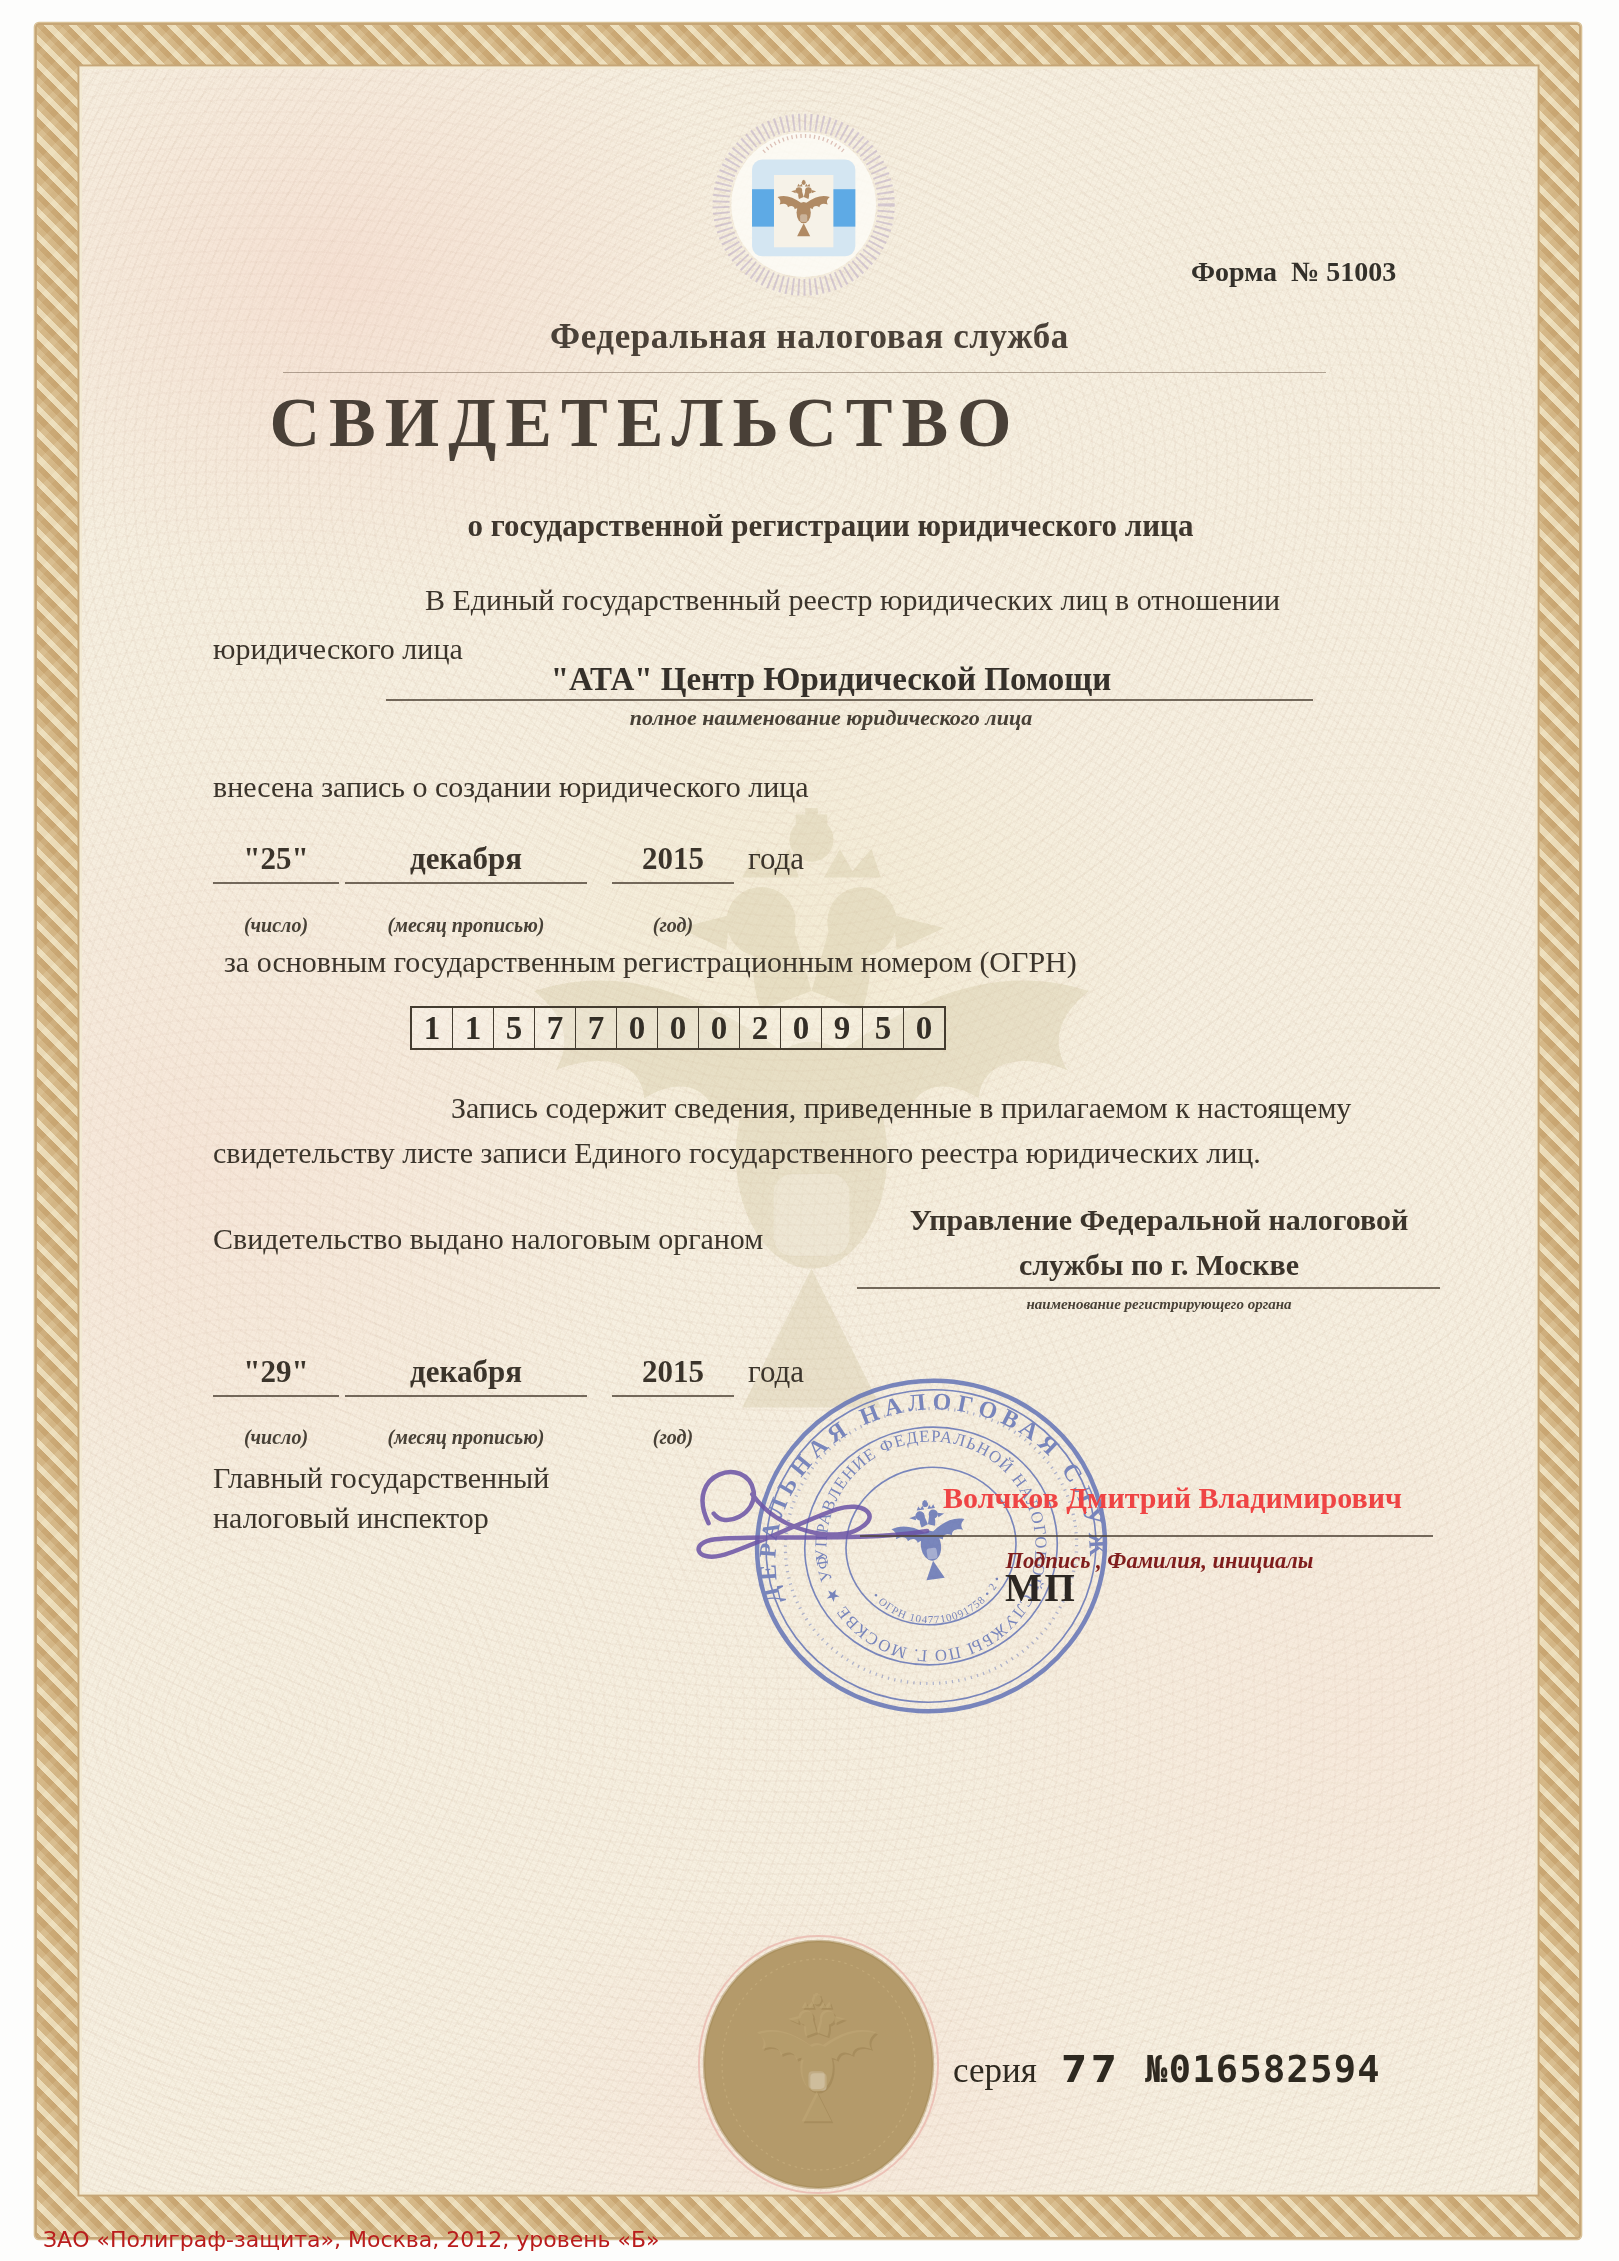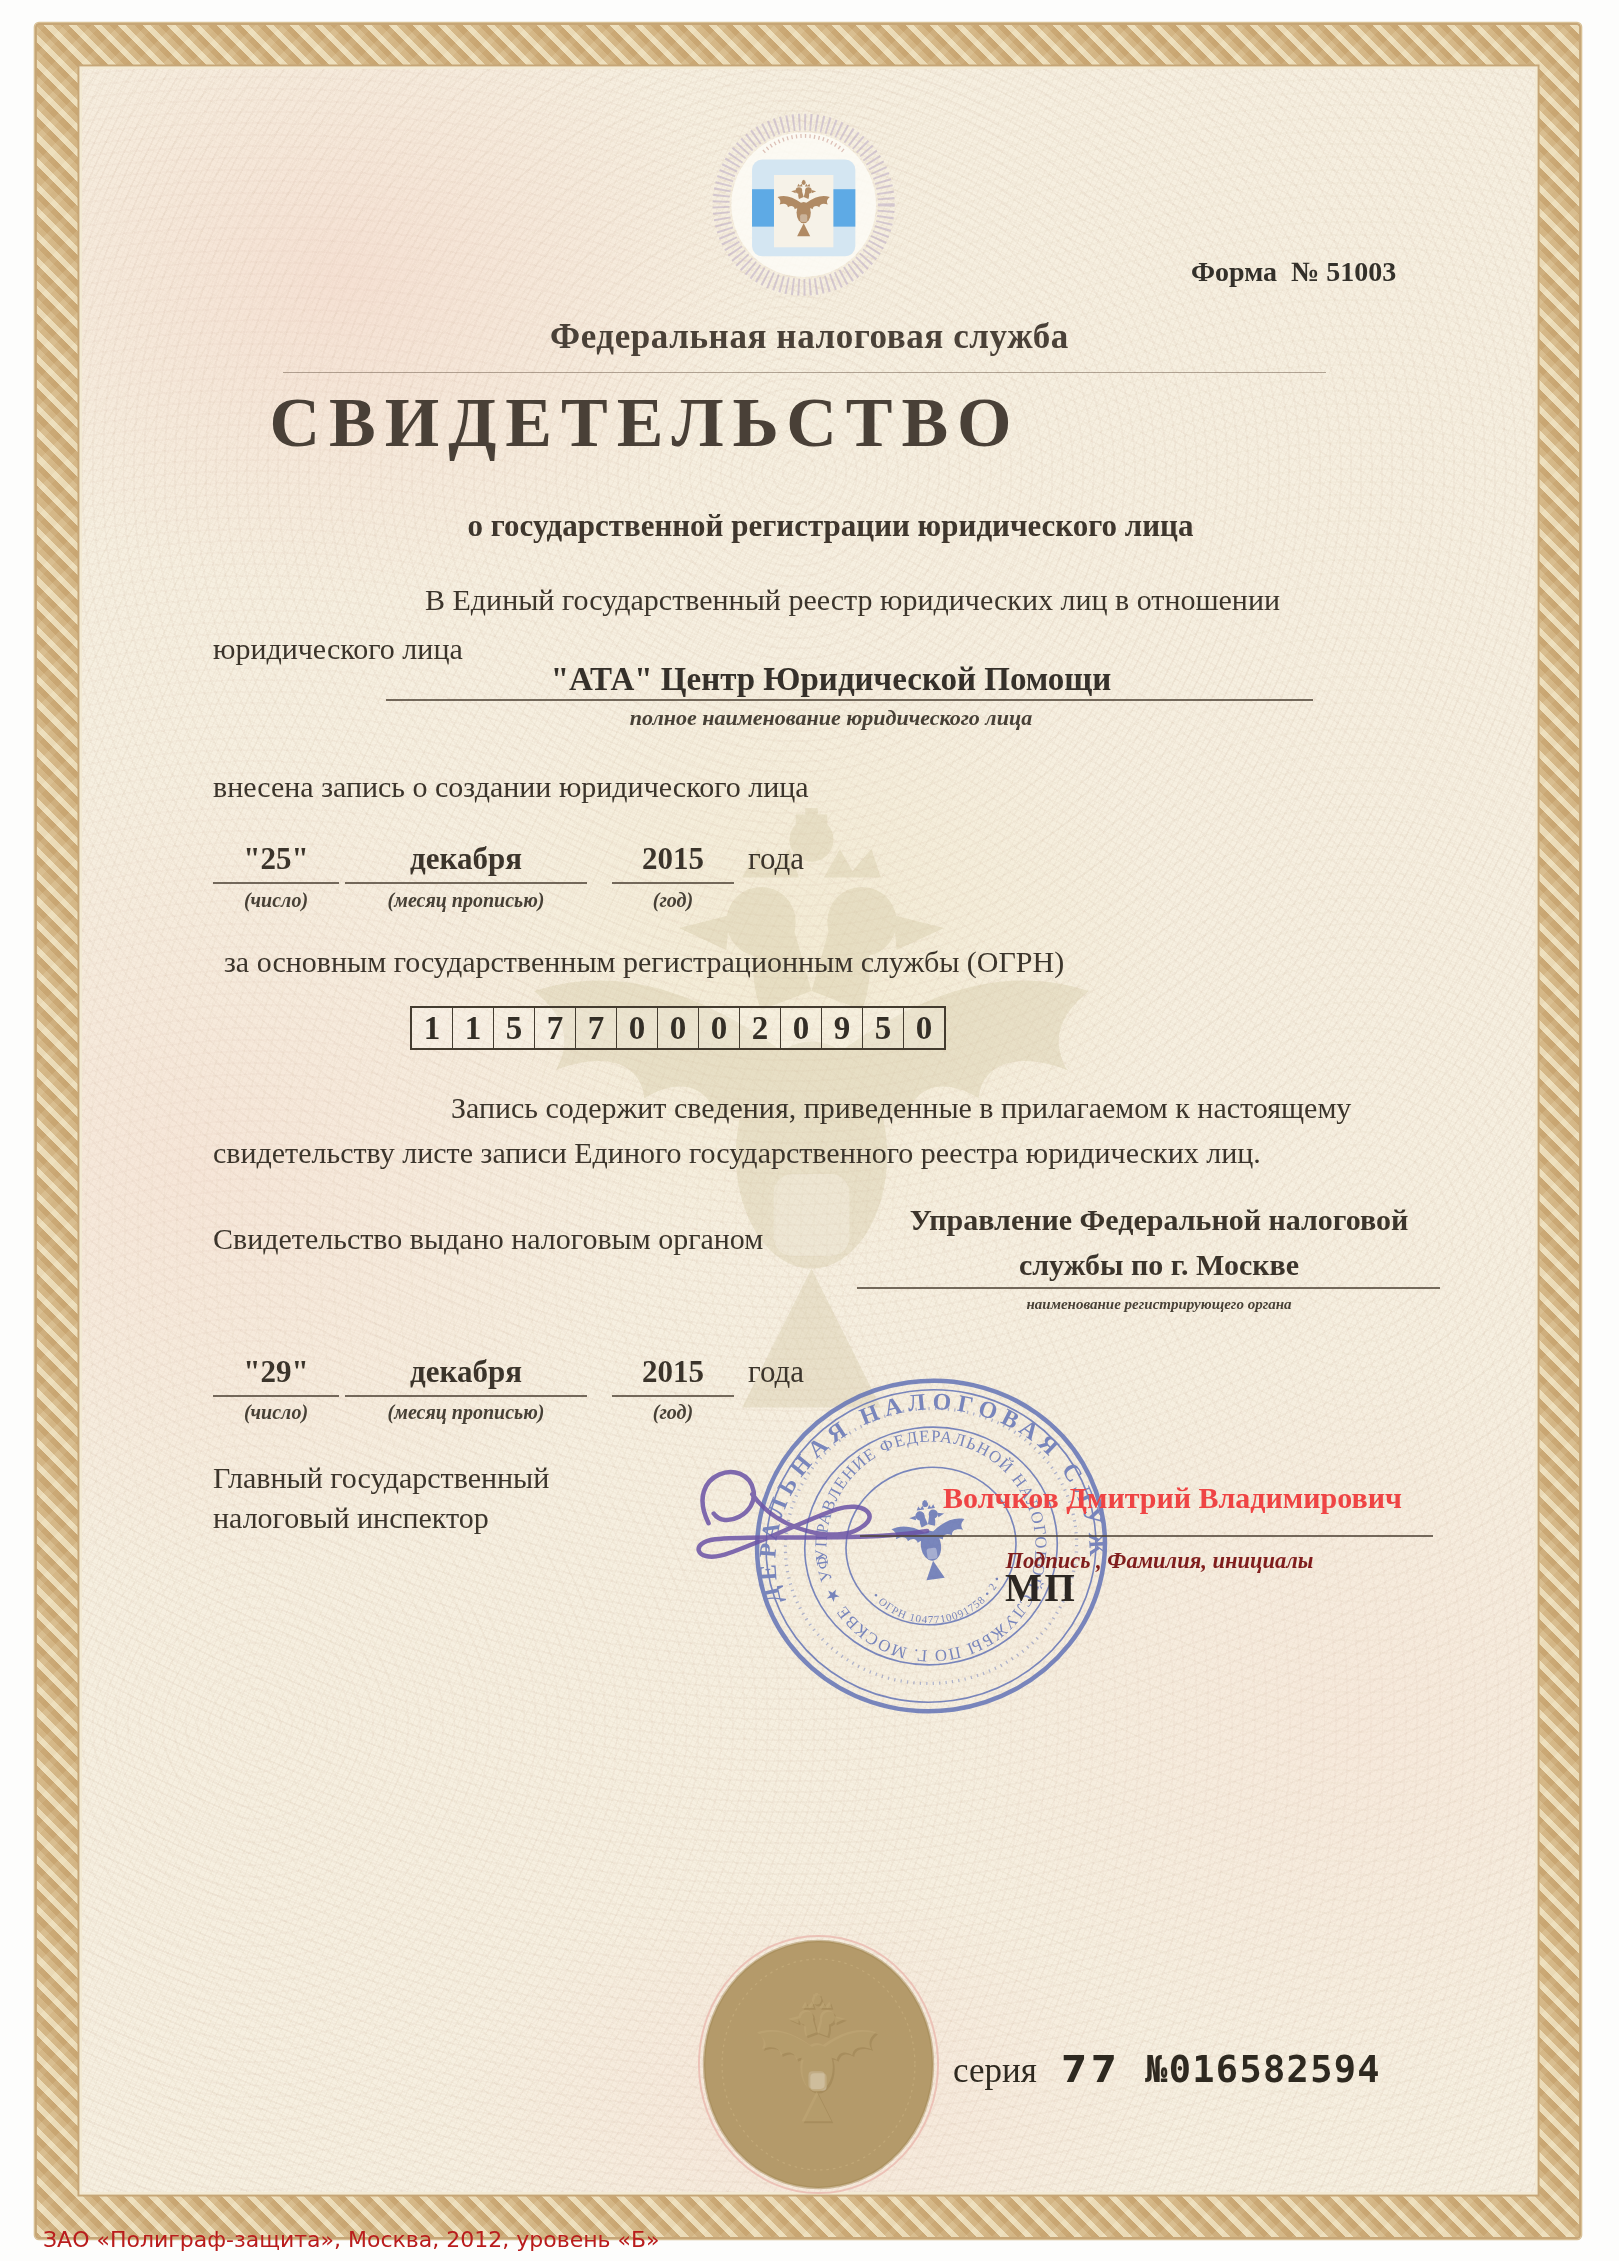--- a/index.html
+++ b/index.html
@@ -40,21 +40,21 @@
       repeating-radial-gradient(circle at 12% 78%, rgba(200,165,150,.06) 0 1.9px, transparent 1.9px 11.6px),
       repeating-radial-gradient(circle at 88% 55%, rgba(190,175,140,.05) 0 1.9px, transparent 1.9px 13px);
     pointer-events:none;
   }
   .t{position:absolute;white-space:nowrap;line-height:1.12;}
   .ctr{text-align:center;font-weight:bold;}
   .b{font-weight:bold;}
   .i{font-style:italic;}
   .rule{position:absolute;background:rgba(78,66,54,.78);height:1.9px;}
   .rule.thin{height:1.3px;background:rgba(120,102,86,.55);}
-  .cap{font-style:italic;font-size:20px;color:#474036;}
+  .cap{font-style:italic;font-size:20px;color:#474036;margin-top:25px;}
   
   .ogrn{position:absolute;display:flex;border:2.6px solid #433b2f;background:rgba(255,255,255,.18);}
   .ogrn .cell{
     width:40px;height:40px;border-left:1.3px solid #433b2f;
     display:flex;align-items:center;justify-content:center;
     font-size:33px;font-weight:bold;color:#332e26;
   }
   .ogrn .cell:first-child{border-left:none;}
   .serial{position:absolute;display:flex;align-items:baseline;gap:24.5px;color:#2e2920;}
   .serial .s-label{font-size:35px;}
@@ -142,21 +142,21 @@
     <div class="t ctr" style="left:345px;top:842px;width:242px;font-size:31px">декабря</div>
     <div class="rule" style="left:345px;top:882px;width:242px"></div>
     <div class="t cap ctr" style="left:345px;top:889px;width:242px">(месяц прописью)</div>
 
     <div class="t ctr" style="left:612px;top:842px;width:122px;font-size:31px">2015</div>
     <div class="rule" style="left:612px;top:882px;width:122px"></div>
     <div class="t cap ctr" style="left:612px;top:889px;width:122px">(год)</div>
     <div class="t" style="left:748px;top:842px;font-size:31px">года</div>
   </div>
 
-  <div class="t" style="left:224px;top:945px;font-size:30px">за основным государственным регистрационным службы (ОГРН)</div>
+  <div class="t" style="left:224px;top:945px;font-size:30px">за основным государственным регистрационным номером (ОГРН)</div>
 
   <div class="ogrn" style="left:410px;top:1006px">
     <div class="cell">1</div>
     <div class="cell">1</div>
     <div class="cell">5</div>
     <div class="cell">7</div>
     <div class="cell">7</div>
     <div class="cell">0</div>
     <div class="cell">0</div>
     <div class="cell">0</div>

